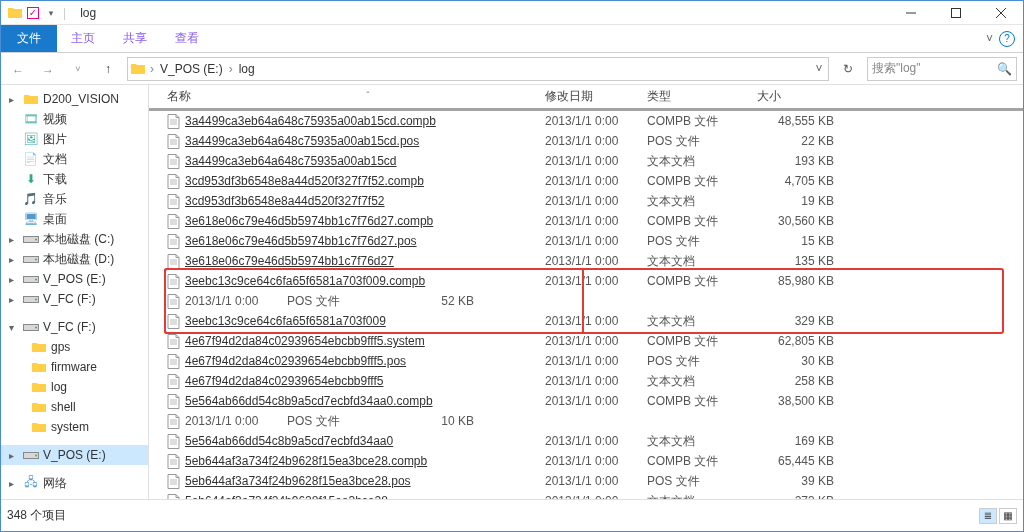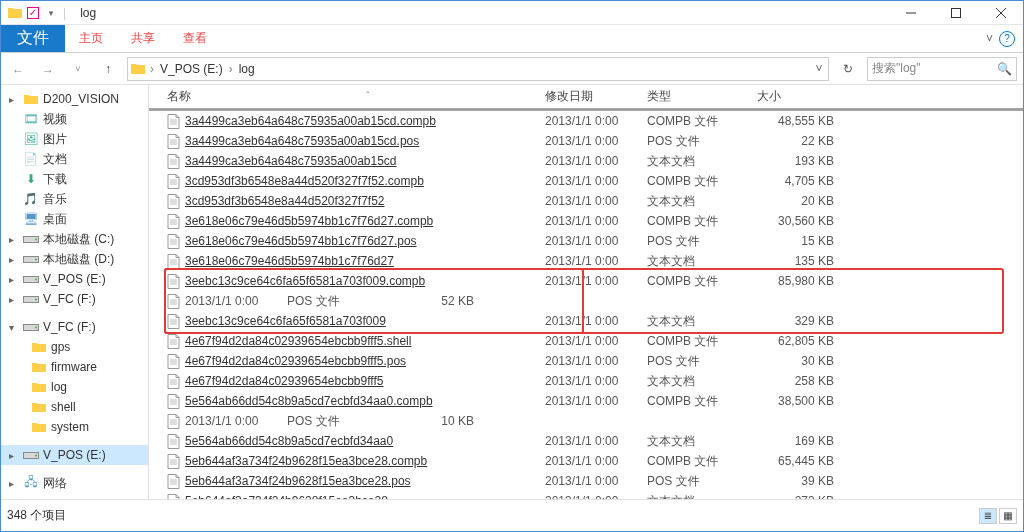--- a/index.html
+++ b/index.html
@@ -10,22 +10,22 @@
   .titlebar { height: 24px; display: flex; align-items: center; background: #fff; border-bottom: 1px solid #e5e5e5; }
   .titlebar .qat { display: flex; align-items: center; gap: 4px; padding: 0 6px; }
   .titlebar .qat .icon { width: 16px; height: 16px; display: inline-flex; align-items: center; justify-content: center; }
   .titlebar .title { padding-left: 8px; font-size: 12px; }
   .titlebar .win-controls { margin-left: auto; display: flex; }
   .titlebar .win-controls .btn { width: 45px; height: 24px; display: flex; align-items: center; justify-content: center; color: #333; }
   .titlebar .win-controls .btn svg { width: 10px; height: 10px; }
 
   
   .ribbon { height: 28px; display: flex; align-items: stretch; border-bottom: 1px solid #d0d0d0; }
-  .ribbon .filetab { background: #1979ca; color: #fff; padding: 0 16px; display: flex; align-items: center; font-size: 16px; }
-  .ribbon .tab { padding: 0 14px; display: flex; align-items: center; color: #ef4444; }
+  .ribbon .filetab { background: #1979ca; color: #fff; padding: 0 16px; display: flex; align-items: center; font-size: 12px; }
+  .ribbon .tab { padding: 0 14px; display: flex; align-items: center; color: #8b5cf6; }
   .ribbon .help { margin-left: auto; display: flex; align-items: center; padding: 0 8px; gap: 6px; color: #0078d7; }
   .ribbon .help .q { width:16px; height:16px; border:1px solid #0078d7; border-radius:50%; display:flex; align-items:center; justify-content:center; font-size:10px; }
 
   
   .addrrow { height: 32px; display: flex; align-items: center; gap: 8px; padding: 0 6px; border-bottom: 1px solid #e0e0e0; }
   .navbtn { width: 22px; height: 22px; display: flex; align-items: center; justify-content: center; color: #888; }
   .navbtn.enabled { color: #333; }
   .addrbox { flex: 1; height: 24px; border: 1px solid #ccc; display: flex; align-items: center; }
   .addrbox .folder-icon { width: 20px; display:flex; align-items:center; justify-content:center; }
   .addrbox .crumb { padding: 0 4px; }
@@ -391,21 +391,21 @@
                 <path d="M1 0.5h8l3 3v11H1z" fill="#fff" stroke="#999"></path>
                 <path d="M9 0.5v3h3" fill="none" stroke="#999"></path>
                 <line x1="3" y1="6" x2="10" y2="6" stroke="#bbb"></line>
                 <line x1="3" y1="8" x2="10" y2="8" stroke="#bbb"></line>
                 <line x1="3" y1="10" x2="10" y2="10" stroke="#bbb"></line>
               </svg>
             </span>
             <span class="fname">3cd953df3b6548e8a44d520f327f7f52</span>
             <span class="fdate">2013/1/1 0:00</span>
             <span class="ftype">文本文档</span>
-            <span class="fsize">20 KB</span>
+            <span class="fsize">19 KB</span>
           </div>
           <div class="row">
             <span class="fic">
               <svg width="13" height="15" viewBox="0 0 13 15">
                 <path d="M1 0.5h8l3 3v11H1z" fill="#fff" stroke="#999"></path>
                 <path d="M9 0.5v3h3" fill="none" stroke="#999"></path>
                 <line x1="3" y1="6" x2="10" y2="6" stroke="#bbb"></line>
                 <line x1="3" y1="8" x2="10" y2="8" stroke="#bbb"></line>
                 <line x1="3" y1="10" x2="10" y2="10" stroke="#bbb"></line>
               </svg>
@@ -492,21 +492,21 @@
           <div class="row">
             <span class="fic">
               <svg width="13" height="15" viewBox="0 0 13 15">
                 <path d="M1 0.5h8l3 3v11H1z" fill="#fff" stroke="#999"></path>
                 <path d="M9 0.5v3h3" fill="none" stroke="#999"></path>
                 <line x1="3" y1="6" x2="10" y2="6" stroke="#bbb"></line>
                 <line x1="3" y1="8" x2="10" y2="8" stroke="#bbb"></line>
                 <line x1="3" y1="10" x2="10" y2="10" stroke="#bbb"></line>
               </svg>
             </span>
-            <span class="fname">4e67f94d2da84c02939654ebcbb9fff5.shell</span>
+            <span class="fname">4e67f94d2da84c02939654ebcbb9fff5.system</span>
             <span class="fdate">2013/1/1 0:00</span>
             <span class="ftype">COMPB 文件</span>
             <span class="fsize">62,805 KB</span>
           </div>
           <div class="row">
             <span class="fic">
               <svg width="13" height="15" viewBox="0 0 13 15">
                 <path d="M1 0.5h8l3 3v11H1z" fill="#fff" stroke="#999"></path>
                 <path d="M9 0.5v3h3" fill="none" stroke="#999"></path>
                 <line x1="3" y1="6" x2="10" y2="6" stroke="#bbb"></line>

